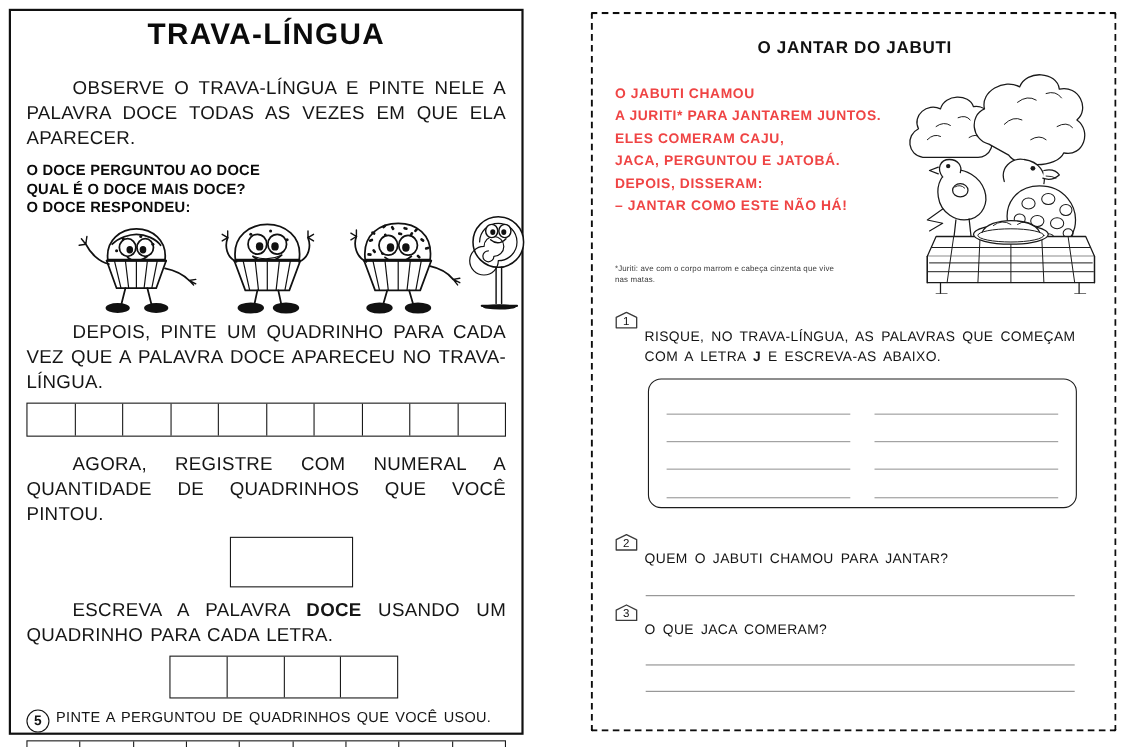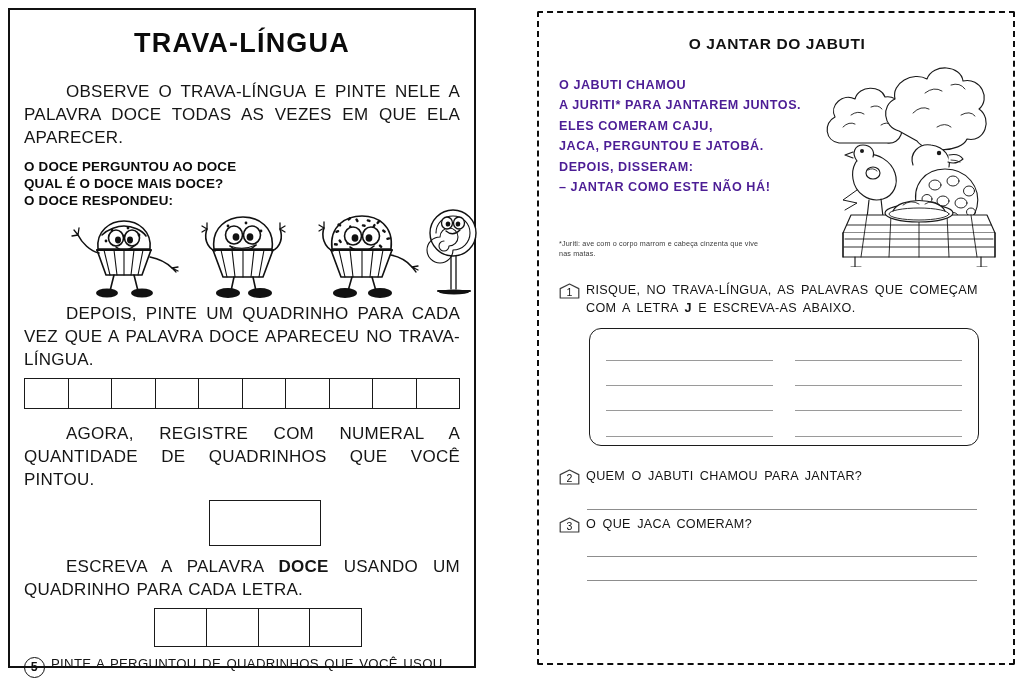--- a/index.html
+++ b/index.html
@@ -39,21 +39,21 @@
     width: 100%;
     height: 100%;
   }
 
   .title-trava {
     text-align: center;
     font-size: 27px;
     font-weight: bold;
     letter-spacing: 1.2px;
     color: #0b0b0b;
-    margin-top: 12px;
+    margin-top: 0;
     margin-bottom: 0;
     font-family: "Liberation Sans", sans-serif;
   }
 
   .para-normal {
     font-size: 17px;
     color: #151515;
     letter-spacing: 0.25px;
     line-height: 1.35;
     margin: 0;
@@ -184,21 +184,21 @@
     position: relative;
     margin-top: 22px;
     height: 150px;
   }
   .poem {
     width: 268px;
     font-size: 12.6px;
     font-weight: bold;
     letter-spacing: 0.55px;
     line-height: 1.62;
-    color: #4c1d95;
+    color: #ef4444;
   }
   .poem .ln { white-space: nowrap; }
 
   .scene-art {
     position: absolute;
     right: -6px;
     top: -18px;
     width: 180px;
     height: 210px;
   }
@@ -234,21 +234,21 @@
   .q-badge .q-num {
     position: absolute;
     left: 0; right: 0;
     top: 3px;
     text-align: center;
     font-size: 10.5px;
     line-height: 13px;
     color: #111;
     font-family: "Liberation Sans", sans-serif;
   }
-  .q-text { flex: 1 1 auto; }
+  .q-text { flex: 1 1 auto; margin-top: 16px; }
 
   .answer-card {
     margin: 10px 0 0 30px;
     width: 390px;
     height: 118px;
     border: 1.5px solid #1c1c1c;
     border-radius: 12px;
     box-sizing: border-box;
     padding: 14px 16px 8px 16px;
     display: flex;

